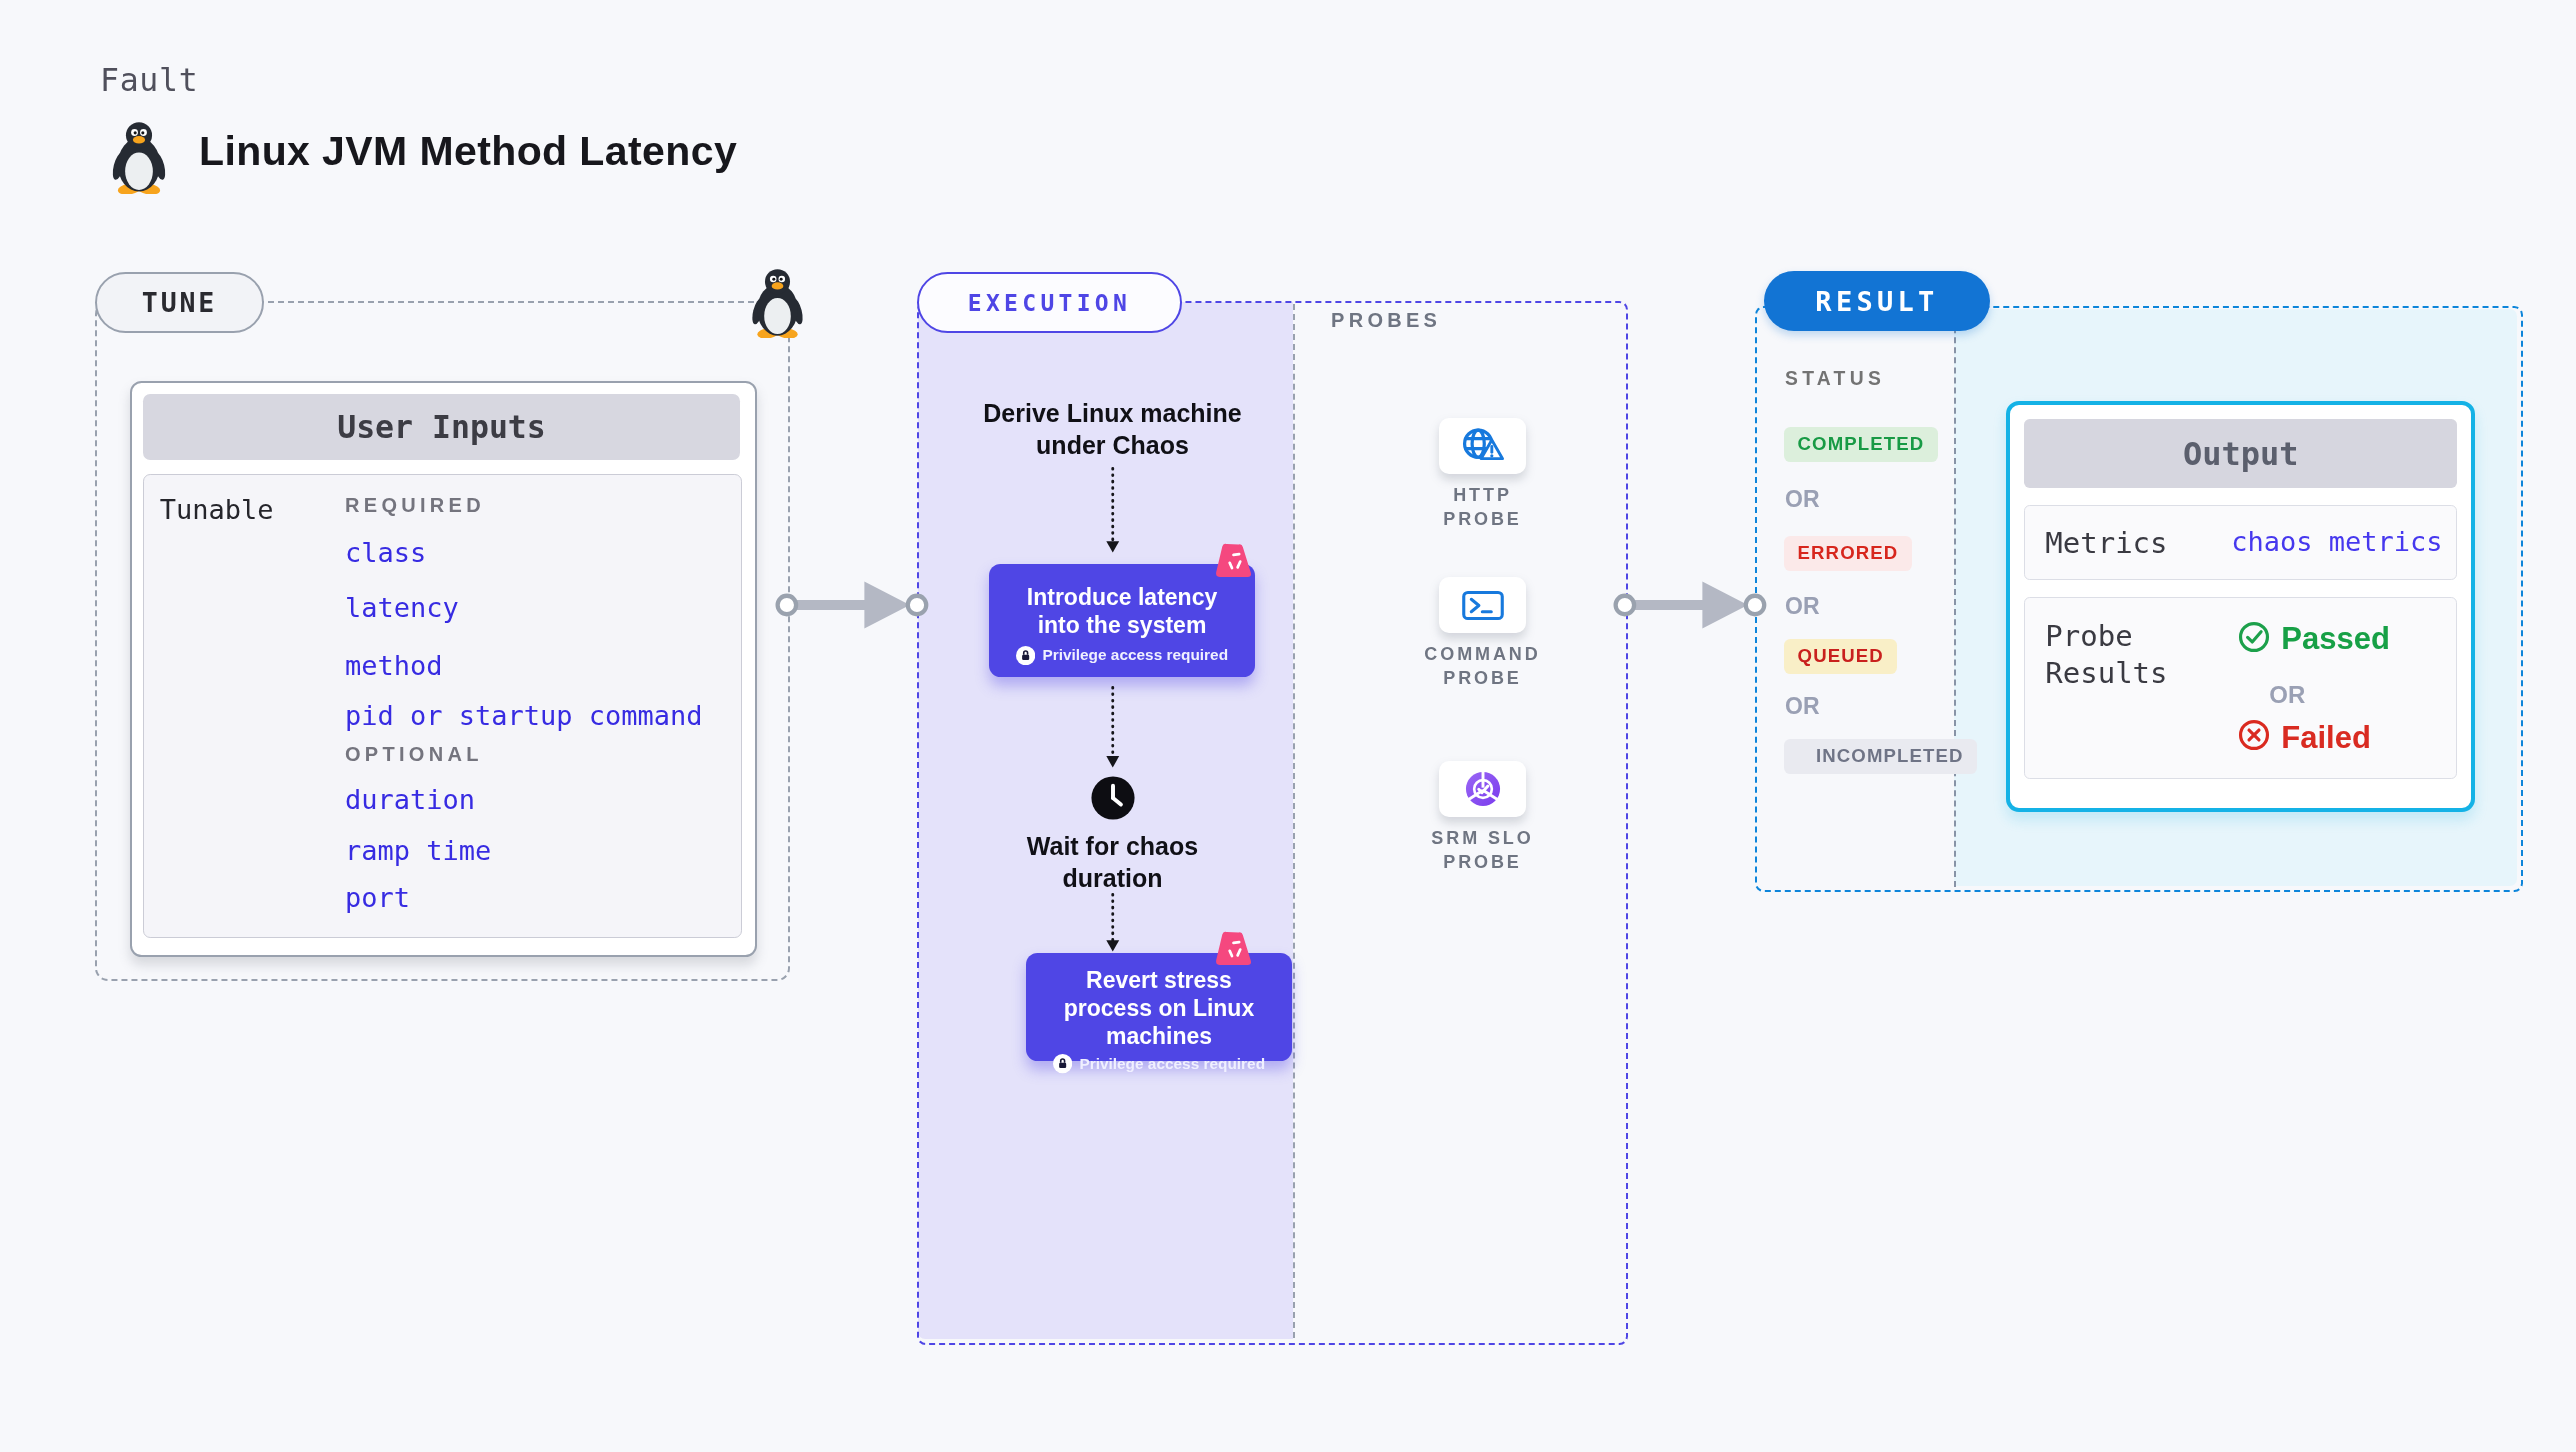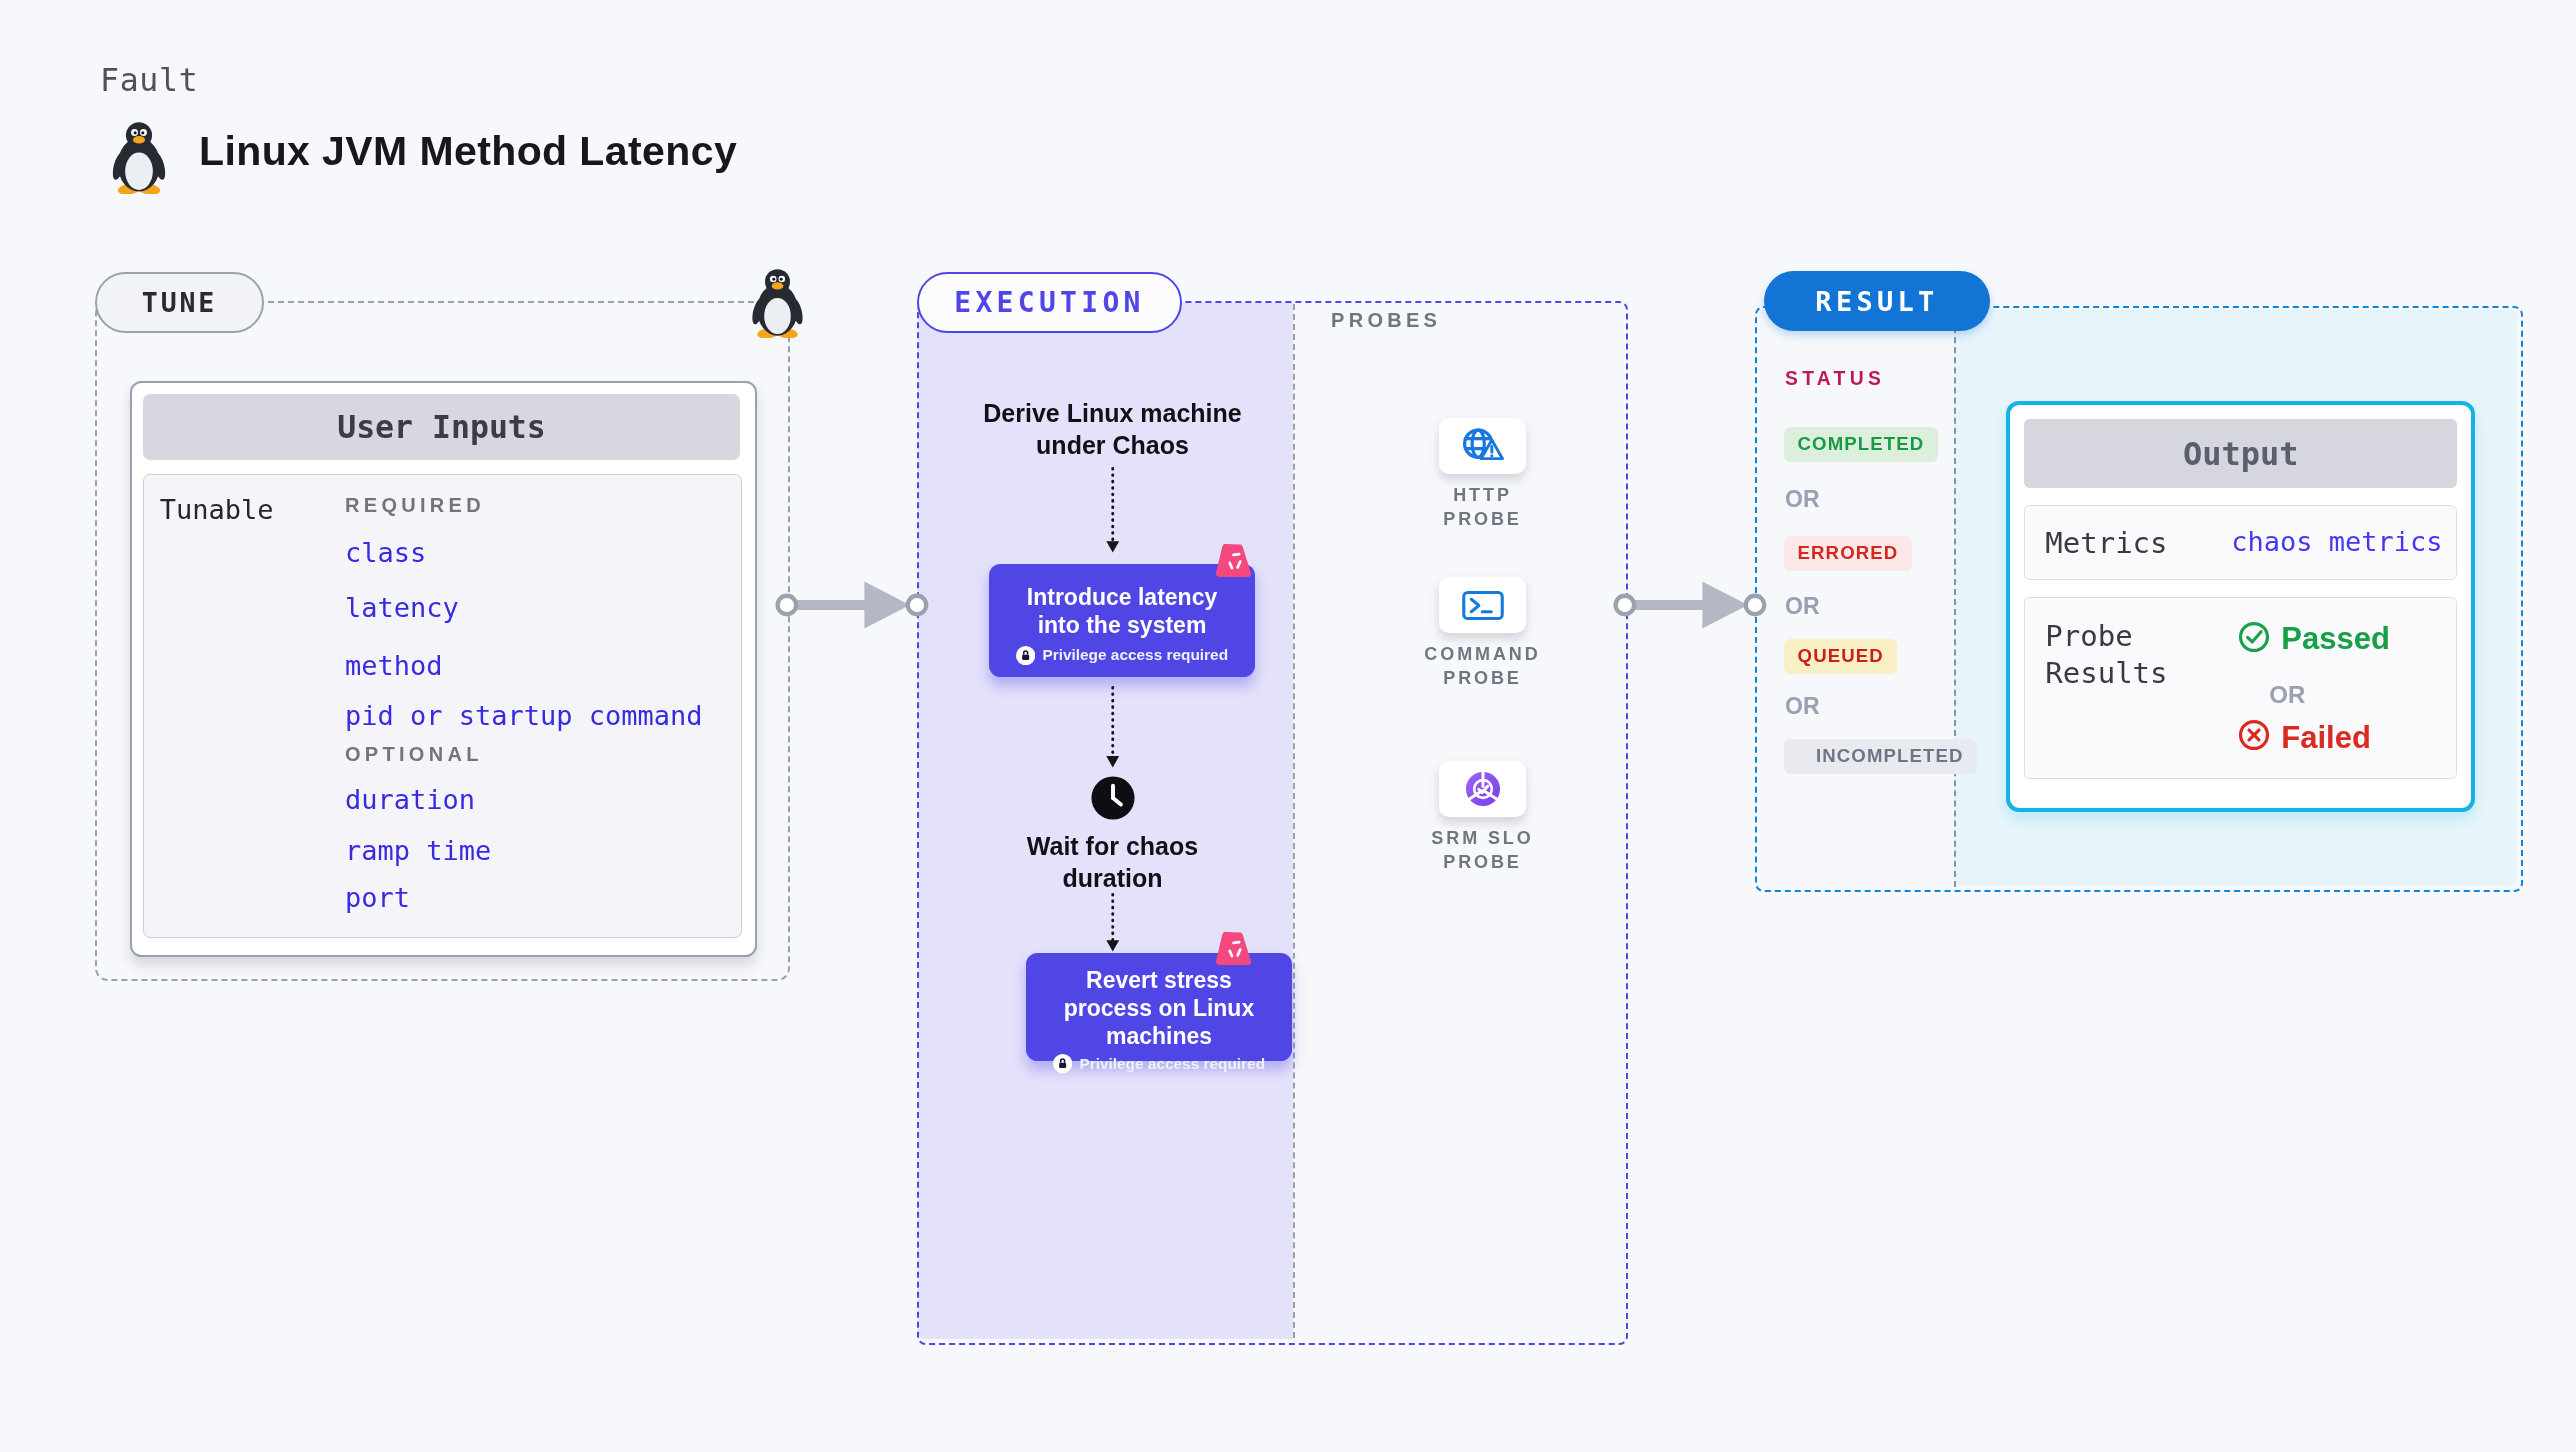--- a/index.html
+++ b/index.html
@@ -13,21 +13,21 @@
   
   .kicker{left:100px;top:62px;font-size:31.5px;color:#50505c;letter-spacing:0.7px;}
   .page-title{left:199px;top:128px;font-size:41px;font-weight:800;color:#17171c;letter-spacing:0.4px;}
 
   
   .pill{display:flex;align-items:center;justify-content:center;border-radius:34px;
         font-family:"DejaVu Sans Mono",monospace;font-weight:700;z-index:5;}
   .pill-tune{left:95px;top:272px;width:165px;height:57px;background:#f2f3f7;
              border:2.1px solid #99a1ae;font-size:26.5px;color:#2a2a30;letter-spacing:2.9px;}
   .pill-exec{left:917px;top:272px;width:261px;height:57px;background:#fcfcff;
-             border:2.9px solid #4f46e5;font-size:28px;color:#4f46e5;letter-spacing:4.3px;}
+             border:2.9px solid #4f46e5;font-size:23px;color:#4f46e5;letter-spacing:4.3px;}
   .pill-result{left:1764px;top:271px;width:226px;height:60px;background:#1274d4;
              font-size:27px;color:#ffffff;letter-spacing:4.3px;box-shadow:0 4.3px 8.6px rgba(18,116,212,.25);}
 
   
   .tune-box{left:95px;top:301px;width:691px;height:676px;border:2.1px dashed #99a1ae;border-radius:13px;}
   .exec-box{left:917px;top:301px;width:707px;height:1040px;border:2.9px dashed #4f46e5;border-radius:8.6px;}
   .exec-lavender{left:918px;top:302px;width:375px;height:1037px;background:#e4e2fa;border-radius:7.2px 0 0 7.2px;}
   .probes-divider{left:1293px;top:304px;width:0;height:1034px;border-left:2.1px dashed #99a1ae;}
   .result-box{left:1755px;top:306px;width:764px;height:582px;border:2.9px dashed #0d85da;border-radius:8.6px;}
   .result-cyan{left:1954px;top:309px;width:563px;height:577px;background:#e7f5fb;border-radius:0 7.2px 7.2px 0;}
@@ -51,21 +51,21 @@
   .priv span{font-size:15.4px;font-weight:600;color:#f0f0ff;}
 
   
   .probes-label{left:1331px;top:309px;font-size:20px;font-weight:700;color:#6f7582;letter-spacing:4.3px;}
   .probe-card{left:1439px;width:87px;height:56px;background:#fff;border-radius:10px;
               box-shadow:0 5.7px 10px rgba(120,125,140,.28);display:flex;align-items:center;justify-content:center;z-index:3;}
   .probe-label{left:1411px;width:143px;font-size:18px;font-weight:700;color:#6f7582;letter-spacing:2.9px;
                text-align:center;line-height:23.6px;}
 
   
-  .status-label{left:1785px;top:368px;font-size:19.3px;font-weight:700;color:#be185d;letter-spacing:4.3px;}
+  .status-label{left:1785px;top:368px;font-size:19.3px;font-weight:700;color:#737373;letter-spacing:4.3px;}
   .status-badge{left:1784px;display:inline-block;padding:6.4px 13.6px;border-radius:6.4px;
                 font-size:18.6px;font-weight:800;letter-spacing:1.1px;z-index:3;text-align:center;}
   .st-completed{background:#dcefdc;color:#189a45;}
   .st-errored{background:#fbe9e9;color:#d7261d;}
   .st-queued{background:#f9efc7;color:#c9201d;}
   .st-incompleted{background:#e9eaf0;color:#6f7486;padding-left:32px;}
   .or{left:1785px;font-size:23px;color:#9aa0b4;font-weight:600;}
 
   .output-card{left:2006px;top:401px;width:461px;height:403px;background:#ffffff;border:4.3px solid #14b2e6;
                border-radius:13px;box-shadow:0 7.2px 13px rgba(20,178,230,.18);z-index:3;}

